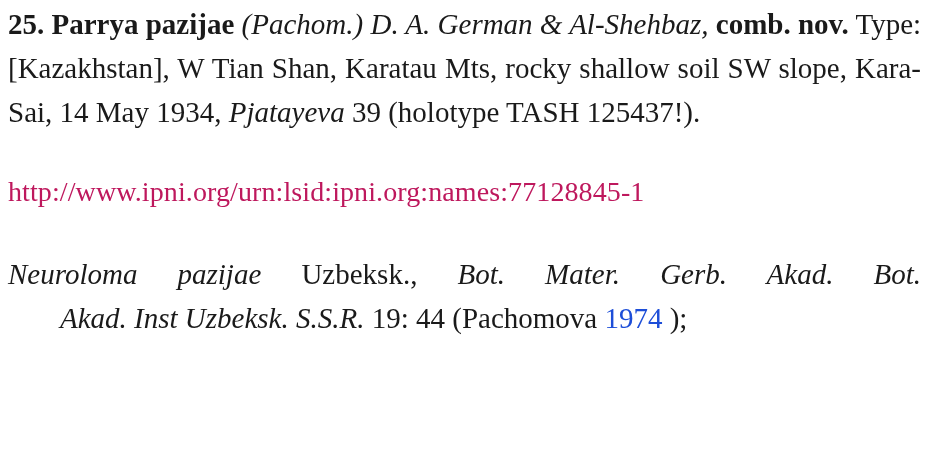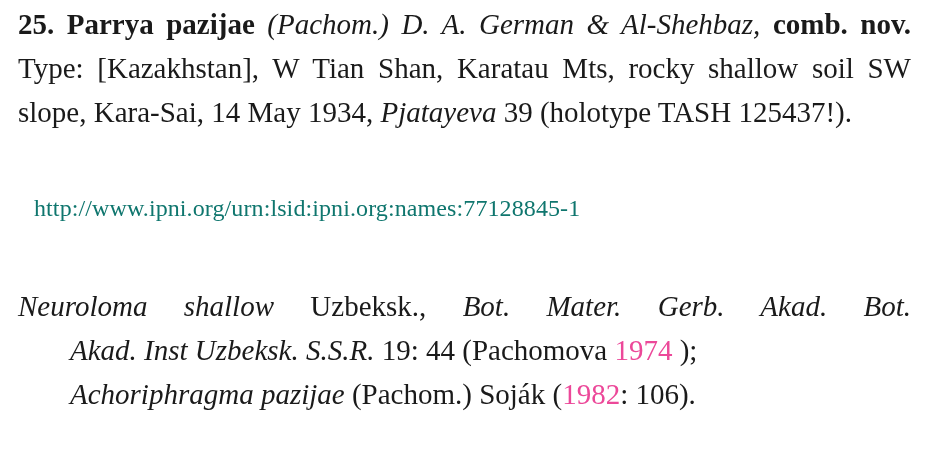--- a/index.html
+++ b/index.html
@@ -12,21 +12,21 @@
     height: 469px;
     font-family: "Liberation Serif", serif;
     color: #1a1a1a;
     overflow: hidden;
   }
   .page {
     position: relative;
     width: 929px;
     height: 469px;
     box-sizing: border-box;
-    padding: 0 18px;
+    padding: 0 8px;
     border-radius: 6px;
   }
   .entry {
     font-size: 29px;
     line-height: 44px;
     text-align: justify;
     text-justify: inter-word;
     margin: 0;
     padding-top: 2px;
   }
@@ -39,41 +39,41 @@
   .entry .authors {
     font-style: italic;
   }
   .entry .combnov {
     font-weight: bold;
   }
   .entry .collector {
     font-style: italic;
   }
   .lsid {
-    margin: 16px;
+    margin: 0;
     padding-top: 38px;
-    font-size: 24px;
+    font-size: 28px;
     line-height: 40px;
-    color: #0f766e;
+    color: #be185d;
     letter-spacing: 0.1px;
     white-space: nowrap;
   }
   .synonyms {
     margin: 0;
     padding-top: 40px;
     font-size: 29px;
     line-height: 44px;
     text-align: justify;
     text-justify: inter-word;
   }
   .synonyms .italic {
     font-style: italic;
   }
   .synonyms .year {
-    color: #ec4899;
+    color: #1d4ed8;
   }
   .syn-line {
     display: block;
   }
   .syn-indent {
     display: block;
     padding-left: 52px;
   }
   .justify-fix {
     display: block;
@@ -101,29 +101,25 @@
     <span>39</span>
     <span>(holotype TASH 125437!).</span>
   </p>
 
   <p class="lsid">
     <span>http://www.ipni.org/urn:lsid:ipni.org:names:77128845-1</span>
   </p>
 
   <div class="synonyms">
     <span class="syn-line justify-fix">
-      <span class="italic">Neuroloma shallow</span>
+      <span class="italic">Neuroloma pazijae</span>
       <span>Uzbeksk.,</span>
       <span class="italic">Bot. Mater. Gerb. Akad. Bot.</span>
     </span>
     <span class="syn-indent">
       <span class="italic">Akad. Inst Uzbeksk. S.S.R.</span>
       <span>19: 44 (Pachomova</span>
       <span class="year">1974</span>
       <span>);</span>
     </span>
-    <span class="syn-indent">
-      <span class="italic">Achoriphragma pazijae</span>
-      <span>(Pachom.) Soják (</span><span class="year">1982</span><span>: 106).</span>
-    </span>
   </div>
 
 </div>
 
 </body></html>

